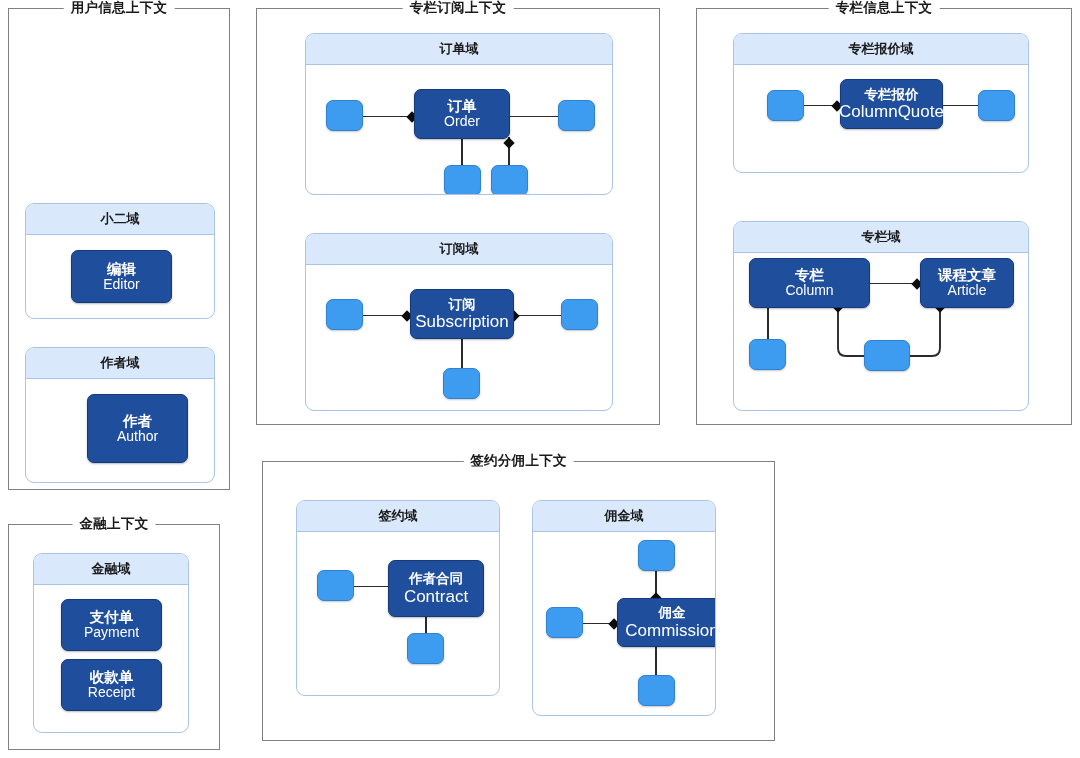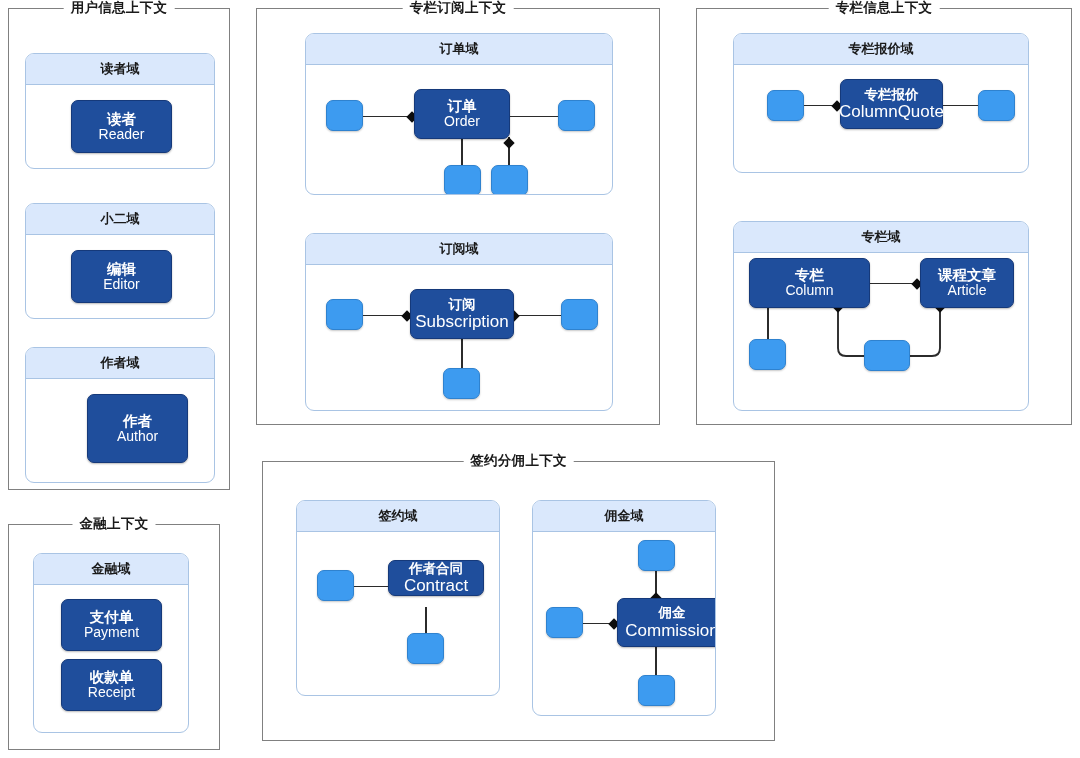--- a/index.html
+++ b/index.html
@@ -42,29 +42,20 @@
        transform:rotate(45deg);z-index:2;}
   svg.route{position:absolute;left:0;top:0;overflow:visible;z-index:1;}
   svg.route path{fill:none;stroke:#2b2b2b;stroke-width:1.9;}
 </style>
 </head>
 <body>
 
 <div class="ctx" style="left:8px;top:8px;width:222px;height:482px;text-align:center;">
   <div class="ctx-title">用户信息上下文</div>
 
-  <div class="domain" style="left:16px;top:44px;width:190px;height:116px;">
-    <div class="domain-head">读者域</div>
-    <div class="domain-body" style="height:84px;">
-      <div class="ent main" style="left:45px;top:15px;width:101px;height:53px;">
-        <span class="cn">读者</span>
-        <span class="en">Reader</span>
-      </div>
-    </div>
-  </div>
 
   <div class="domain" style="left:16px;top:194px;width:190px;height:116px;">
     <div class="domain-head">小二域</div>
     <div class="domain-body" style="height:84px;">
       <div class="ent main" style="left:45px;top:15px;width:101px;height:53px;">
         <span class="cn">编辑</span>
         <span class="en">Editor</span>
       </div>
     </div>
   </div>
@@ -200,21 +191,21 @@
 
   <div class="domain" style="left:33px;top:38px;width:204px;height:196px;">
     <div class="domain-head">签约域</div>
     <div class="domain-body" style="height:164px;">
       <div class="lnk h" style="left:56px;top:53.5px;width:35px;"></div>
       <div class="lnk v" style="left:128px;top:75px;height:27px;"></div>
 
       <div class="ent sat" style="left:20px;top:38px;width:37px;height:31px;"></div>
       <div class="ent sat" style="left:110px;top:101px;width:37px;height:31px;"></div>
 
-      <div class="ent main small" style="left:91px;top:28px;width:96px;height:36px;">
+      <div class="ent main small" style="left:91px;top:28px;width:96px;height:57px;">
         <span class="cn">作者合同</span>
         <span class="en">Contract</span>
       </div>
     </div>
   </div>
 
   <div class="domain" style="left:269px;top:38px;width:184px;height:216px;">
     <div class="domain-head">佣金域</div>
     <div class="domain-body" style="height:184px;">
       <div class="lnk v" style="left:122px;top:38px;height:32px;"></div>

